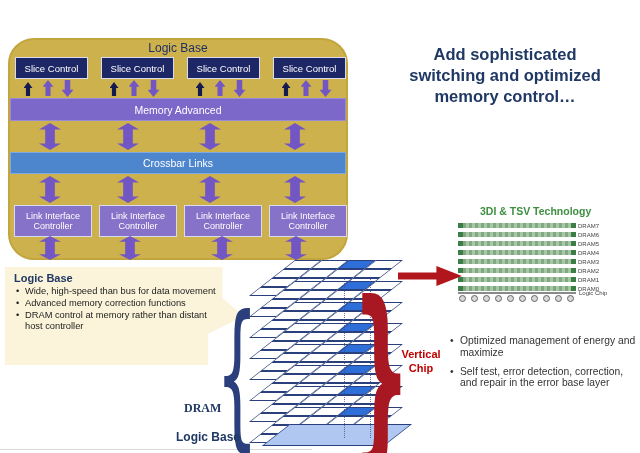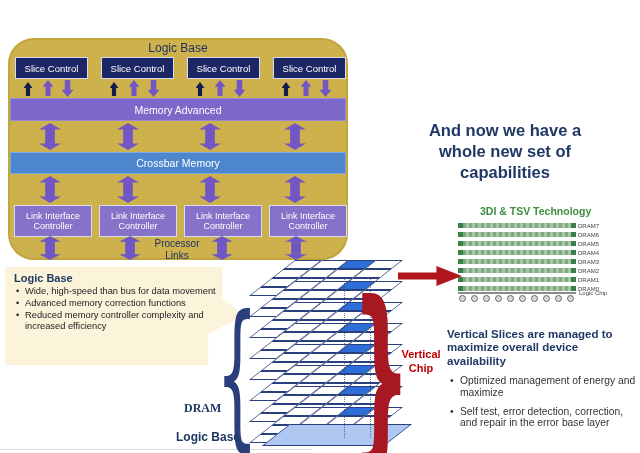--- a/index.html
+++ b/index.html
@@ -98,41 +98,40 @@
 
   <div class="abs gold"></div>
   <div class="abs gold-label">Logic Base</div>
 
   <div class="abs navybox" style="left:15px">Slice Control</div>
   <div class="abs navybox" style="left:101px">Slice Control</div>
   <div class="abs navybox" style="left:187px">Slice Control</div>
   <div class="abs navybox" style="left:273px">Slice Control</div>
 
   <div class="abs purplebar" style="top:98px;height:23px">Memory Advanced</div>
-  <div class="abs bluebar">Crossbar Memory</div>
+  <div class="abs bluebar">Crossbar Links</div>
 
   <div class="abs licbox" style="left:14px">Link Interface Controller</div>
   <div class="abs licbox" style="left:99px">Link Interface Controller</div>
   <div class="abs licbox" style="left:184px">Link Interface Controller</div>
   <div class="abs licbox" style="left:269px">Link Interface Controller</div>
 
-  <div class="abs plinks">Processor Links</div>
-
-  <div class="abs msg" style="left:382px;top:120px">
-    <div>And now we have a</div>
-    <div>whole new set of</div>
-    <div>capabilities</div>
+
+  <div class="abs msg" style="left:382px;top:44px">
+    <div>Add sophisticated</div>
+    <div>switching and optimized</div>
+    <div>memory control…</div>
   </div>
 
   <div class="abs callout">
     <h3>Logic Base</h3>
     <ul>
       <li>Wide, high-speed than bus for data movement</li>
       <li>Advanced memory correction functions</li>
-      <li>Reduced memory controller complexity and increased efficiency</li>
+      <li>DRAM control at memory rather than distant host controller</li>
     </ul>
   </div>
 
   <div class="abs redarrow"></div>
 
   <div class="abs tsv-title">3DI &amp; TSV Technology</div>
   <div class="tsv-row" style="top:221px">
       <div class="tsv-bar"></div>
       <span class="tsv-label">DRAM7</span>
     </div>
@@ -329,21 +328,20 @@
   <div class="abs guideline" style="left:344px"></div>
   <div class="abs guideline" style="left:370px"></div>
 
   <div class="abs brace-navy">{</div>
   <div class="abs brace-red">}</div>
   <div class="abs dram-label">DRAM</div>
   <div class="abs lb-label">Logic Base</div>
   <div class="abs vs-label">Vertical Chip</div>
 
   <div class="abs vsinfo">
-    <h3>Vertical Slices are managed to maximize overall device availability</h3>
     <ul>
       <li>Optimized management of energy and maximize</li>
       <li>Self test, error detection, correction, and repair in the error base layer</li>
     </ul>
   </div>
 
   <div class="abs bottomline"></div>
 <div class="arrup dark" style="left: 23.5px; top: 82px; width: 9px; height: 14px;"></div>
     <div class="arrup" style="left: 42.5px; top: 80px; width: 11px; height: 16px;"></div>
     <div class="arrdown" style="left: 61.5px; top: 80px; width: 12px; height: 17px;"></div>

